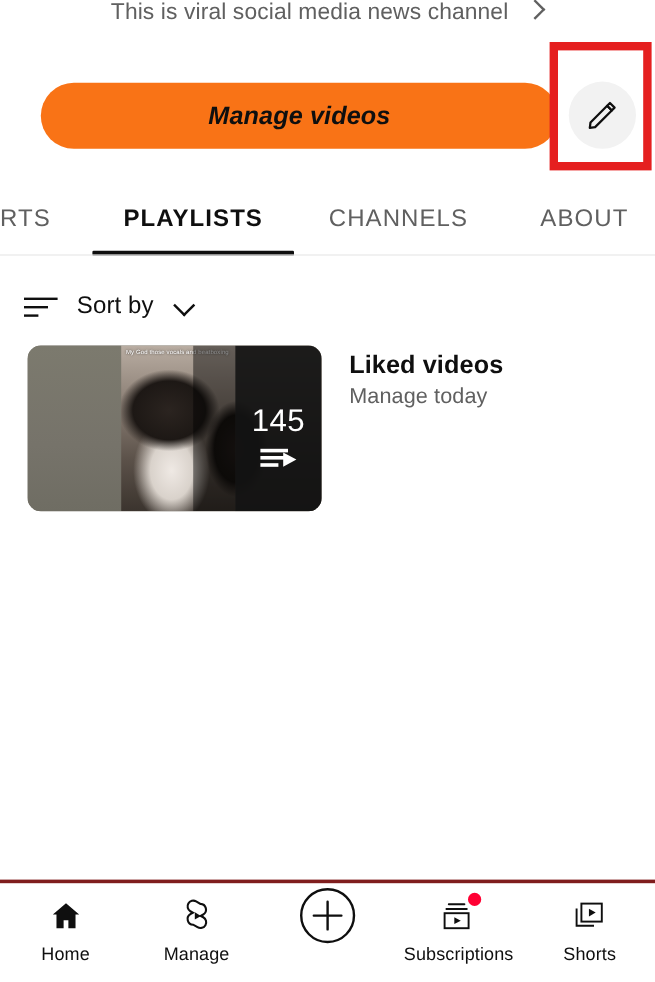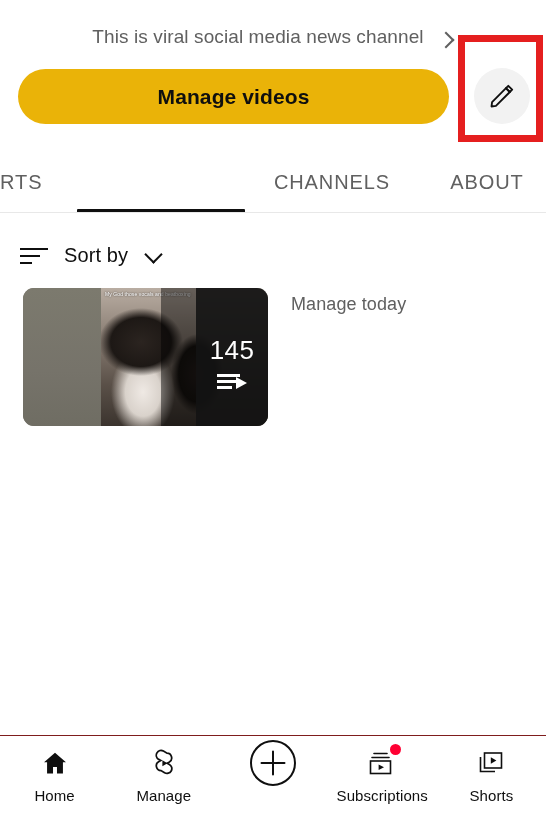--- a/index.html
+++ b/index.html
@@ -18,21 +18,21 @@
   }
 
   
   .desc-row {
     position: absolute;
     left: 0;
     top: 0;
     width: 546px;
     height: 48px;
     display: flex;
-    align-items: flex-end;
+    align-items: flex-start;
     justify-content: center;
     gap: 14px;
   }
   .desc-text {
     font-size: 19px;
     color: #606060;
     letter-spacing: 0.1px;
     white-space: nowrap;
   }
   .chevron-right {
@@ -50,34 +50,35 @@
     width: 10px;
     height: 10px;
     border-right: 2px solid #606060;
     border-top: 2px solid #606060;
     transform: rotate(45deg);
   }
 
   
   .manage-btn {
     position: absolute;
-    left: 18px;
+    left: 34px;
     top: 69px;
     width: 431px;
     height: 55px;
-    background: #eab308;
+    background: #f97316;
     border: none;
     border-radius: 28px;
     font-family: "Liberation Sans", sans-serif;
     font-size: 21px;
     font-weight: bold;
     color: #0f0f0f;
     letter-spacing: 0.1px;
     cursor: pointer;
     padding: 0;
+    font-style: italic;
   }
 
   
   .edit-btn {
     position: absolute;
     left: 474px;
     top: 68px;
     width: 56px;
     height: 56px;
     border-radius: 50%;
@@ -322,21 +323,21 @@
     letter-spacing: 0.1px;
   }
 
   
   .bottom-nav {
     position: absolute;
     left: 0;
     bottom: 0;
     width: 546px;
     height: 82px;
-    border-top: 1px solid #7f1d1d;
+    border-top: 3px solid #7f1d1d;
     background: #ffffff;
     display: flex;
     align-items: flex-start;
   }
   .nav-item {
     flex: 1 1 0;
     height: 82px;
     display: flex;
     flex-direction: column;
     align-items: center;
@@ -385,20 +386,21 @@
       <path d="M3.5 17.2 L15.4 5.3 L18.7 8.6 L6.8 20.5 L3 21 Z"></path>
       <path d="M15.4 5.3 L17.4 3.3 L20.7 6.6 L18.7 8.6 Z"></path>
     </svg>
   </span>
 </button>
 
 <div class="annotation-box"></div>
 
 <div class="tabs-row">
   <div class="tab tab-shorts">ORTS</div>
+  <div class="tab tab-playlists">PLAYLISTS</div>
   <div class="tab tab-channels">CHANNELS</div>
   <div class="tab tab-about">ABOUT</div>
 </div>
 <div class="tab-underline"></div>
 <div class="tabs-divider"></div>
 
 <div class="sort-row">
   <span class="sort-icon">
       <i></i>
       <i></i>
@@ -418,20 +420,21 @@
     <div class="thumb-overlay">
       <div class="thumb-count">145</div>
       <span class="playlist-glyph">
           <i></i>
           <i></i>
           <i></i>
         </span>
     </div>
   </div>
   <div class="playlist-meta">
+    <div class="playlist-title">Liked videos</div>
     <div class="playlist-sub">Manage today</div>
   </div>
 </div>
 
 <div class="bottom-nav">
 
   <div class="nav-item">
     <span class="nav-icon">
       <svg width="28" height="28" viewBox="0 0 24 24" fill="#0f0f0f">
         <path d="M12 3.2 2.6 11.3h2.6V21h5.1v-5.6h3.4V21h5.1v-9.7h2.6Z"></path>

